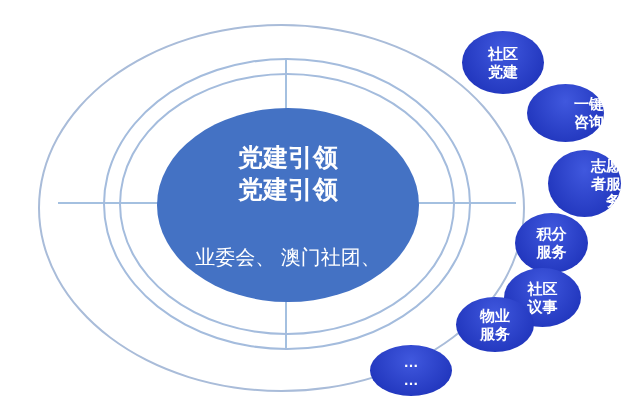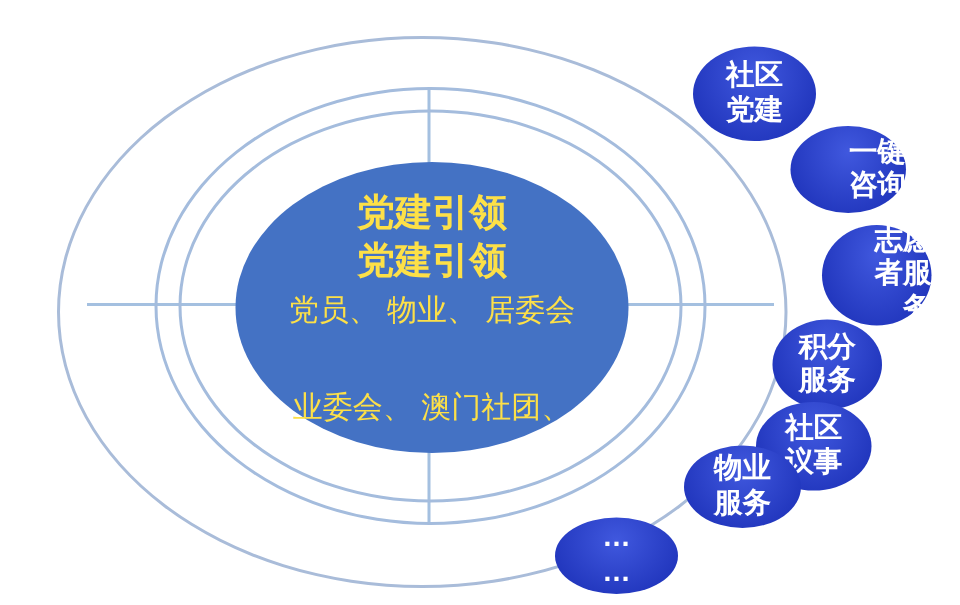--- a/index.html
+++ b/index.html
@@ -39,21 +39,21 @@
     box-sizing: border-box;
   }
   .ring-outer { left: 103px; top: 58px; width: 368px; height: 292px; }
   .ring-inner { left: 119px; top: 73px; width: 336px; height: 262px; }
   .center-ellipse {
     position: absolute;
     left: 157px; top: 108px;
     width: 262px; height: 194px;
     border-radius: 50%;
     background: #4472C4;
-    color: #fde047;
+    color: #ffffff;
     text-align: center;
     display: flex;
     flex-direction: column;
     justify-content: center;
   }
   .center-title {
     font-size: 25px;
     font-weight: bold;
     line-height: 1.28;
     white-space: nowrap;
@@ -69,21 +69,21 @@
     position: absolute;
     border-radius: 50%;
     background: radial-gradient(ellipse at 50% 30%, #4058de 0%, #2136bd 78%);
     color: #ffffff;
     display: flex;
     flex-direction: column;
     align-items: center;
     justify-content: center;
     text-align: center;
     font-weight: bold;
-    font-size: 19px;
+    font-size: 15px;
     line-height: 1.18;
   }
   .satellite span { display: block; }
   .sat-0 { left: 462px; top: 31px;  width: 82px; height: 63px; }
   .sat-1 { left: 527px; top: 84px;  width: 77px; height: 58px; align-items: flex-end; }
   .sat-2 { left: 548px; top: 150px; width: 73px; height: 67px; align-items: flex-end; }
   .sat-3 { left: 515px; top: 213px; width: 73px; height: 60px; }
   .sat-4 { left: 504px; top: 268px; width: 77px; height: 59px; }
   .sat-5 { left: 456px; top: 297px; width: 78px; height: 55px; }
   .sat-6 { left: 370px; top: 345px; width: 82px; height: 51px; }
@@ -97,21 +97,20 @@
 
   <div class="crosshair-h"></div>
   <div class="crosshair-v"></div>
 
   <div class="ring ring-outer"></div>
   <div class="ring ring-inner"></div>
 
   <div class="center-ellipse">
     <div class="center-title">党建引领</div>
     <div class="center-title">党建引领</div>
-    <div class="center-body first">党员、 物业、 居委会</div>
     <div class="center-body">业委会、 澳门社团、</div>
   </div>
 
   <div class="satellite sat-0">
     <span>社区</span>
     <span>党建</span>
     <span></span>
   </div>
 
   <div class="satellite sat-1">

